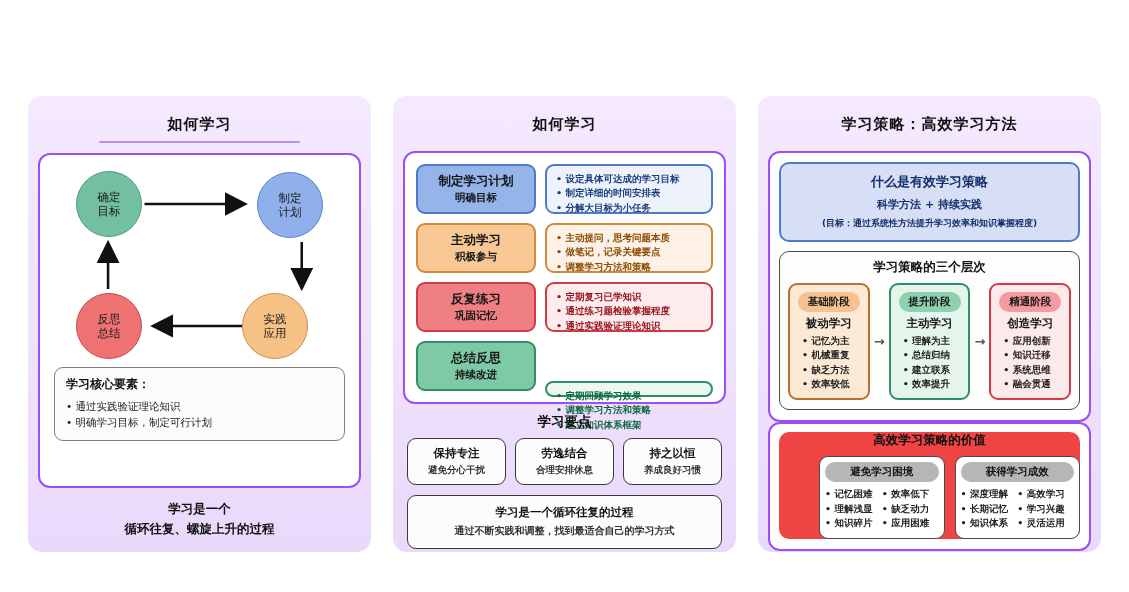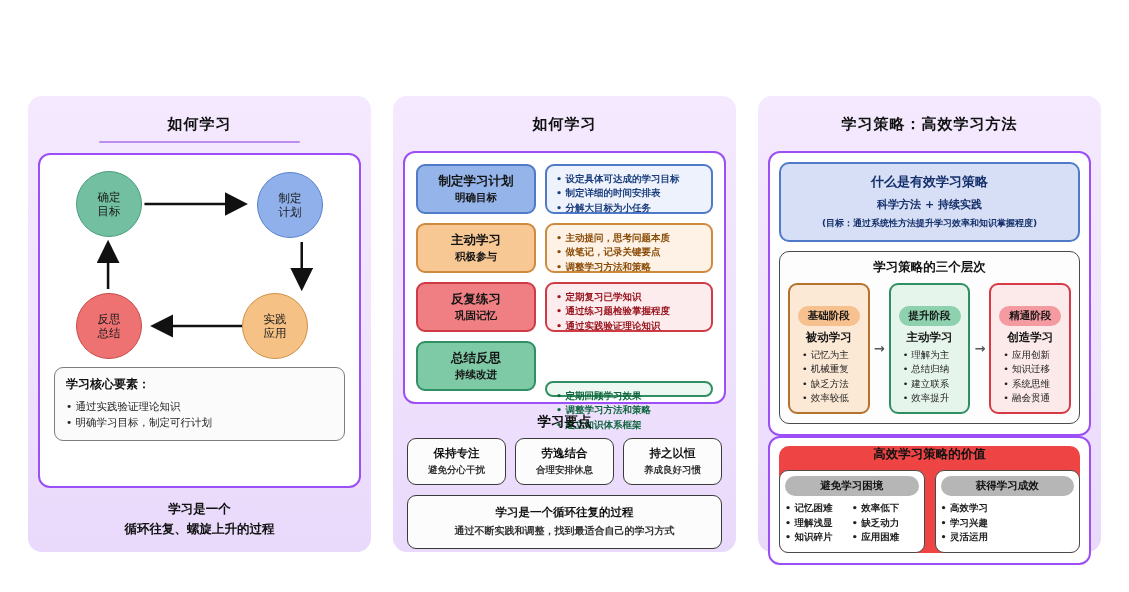--- a/index.html
+++ b/index.html
@@ -118,41 +118,41 @@
     padding:9px 8px 10px 8px;text-align:center;
   }
   .intro-box .a{font-size:13px;font-weight:bold;color:#15306b;}
   .intro-box .b{font-size:11px;font-weight:bold;color:#15306b;margin-top:6px;}
   .intro-box .c{font-size:9px;font-weight:bold;color:#15306b;margin-top:5px;}
 
   .levels-box{border:1px solid #4a4a4a;border-radius:10px;background:#fdfdfd;padding:7px 8px 9px 8px;}
   .levels-title{text-align:center;font-size:12.5px;font-weight:bold;color:#111;margin-bottom:7px;}
   .levels-row{display:flex;align-items:center;gap:4px;}
   .stage{
-    flex:1;border-radius:9px;box-sizing:border-box;padding:21px 4px 7px 4px;
+    flex:1;border-radius:9px;box-sizing:border-box;padding:7px 4px 7px 4px;
     display:flex;flex-direction:column;align-items:center;
   }
   .stage .pill{
     border-radius:11px;padding:3px 10px;font-size:10.5px;font-weight:bold;color:#141414;
     margin-bottom:4px;
   }
   .stage .mode{font-size:11.5px;font-weight:bold;color:#141414;margin-bottom:3px;}
-  .stage .it{font-size:9.5px;font-weight:normal;color:#222;line-height:1.5;align-self:flex-start;padding-left:8px;}
+  .stage .it{font-size:9.5px;font-weight:bold;color:#222;line-height:1.5;align-self:flex-start;padding-left:8px;}
   .stage .it::before{content:"• ";}
   .st-orange{background:#fbe8d5;border:2px solid #b5722c;}
   .st-orange .pill{background:#f6c18e;}
   .st-green{background:#e6f5ec;border:2px solid #2f8f63;}
   .st-green .pill{background:#8ed1ae;}
   .st-red{background:#fce9ea;border:2px solid #d73a44;}
   .st-red .pill{background:#f39ba1;}
   .arrow-mini{font-size:13px;color:#555;font-weight:bold;}
 
   .value-box{border:1px solid #4a4a4a;border-radius:10px;background:#ef4444;padding:7px 8px 9px 8px;}
   .value-title{text-align:center;font-size:12.5px;font-weight:bold;color:#111;margin-bottom:7px;}
-  .value-row{display:flex;gap:10px;}
+  .value-row{display:flex;gap:10px;padding-left:40px;}
   .vcard{flex:1;border:1px solid #4a4a4a;border-radius:9px;background:#fff;padding:5px 5px 7px 5px;}
   .vcard .vpill{
     background:#b6b6b6;border-radius:11px;text-align:center;
     font-size:10.5px;font-weight:bold;color:#141414;padding:3px 0;margin-bottom:5px;
   }
   .vgrid{display:flex;}
   .vcol{flex:1;}
   .vcol .vi{font-size:9.5px;font-weight:bold;color:#222;line-height:1.55;}
   .vcol .vi::before{content:"• ";}
 </style>
@@ -360,20 +360,25 @@
                 <div class="vi">缺乏动力</div>
                 <div class="vi">应用困难</div>
               </div>
             </div>
           </div>
 
           <div class="vcard">
             <div class="vpill">获得学习成效</div>
             <div class="vgrid">
               <div class="vcol">
+                <div class="vi">深度理解</div>
+                <div class="vi">长期记忆</div>
+                <div class="vi">知识体系</div>
+              </div>
+              <div class="vcol">
                 <div class="vi">高效学习</div>
                 <div class="vi">学习兴趣</div>
                 <div class="vi">灵活运用</div>
               </div>
             </div>
           </div>
 
         </div>
       </div>
     </div>

